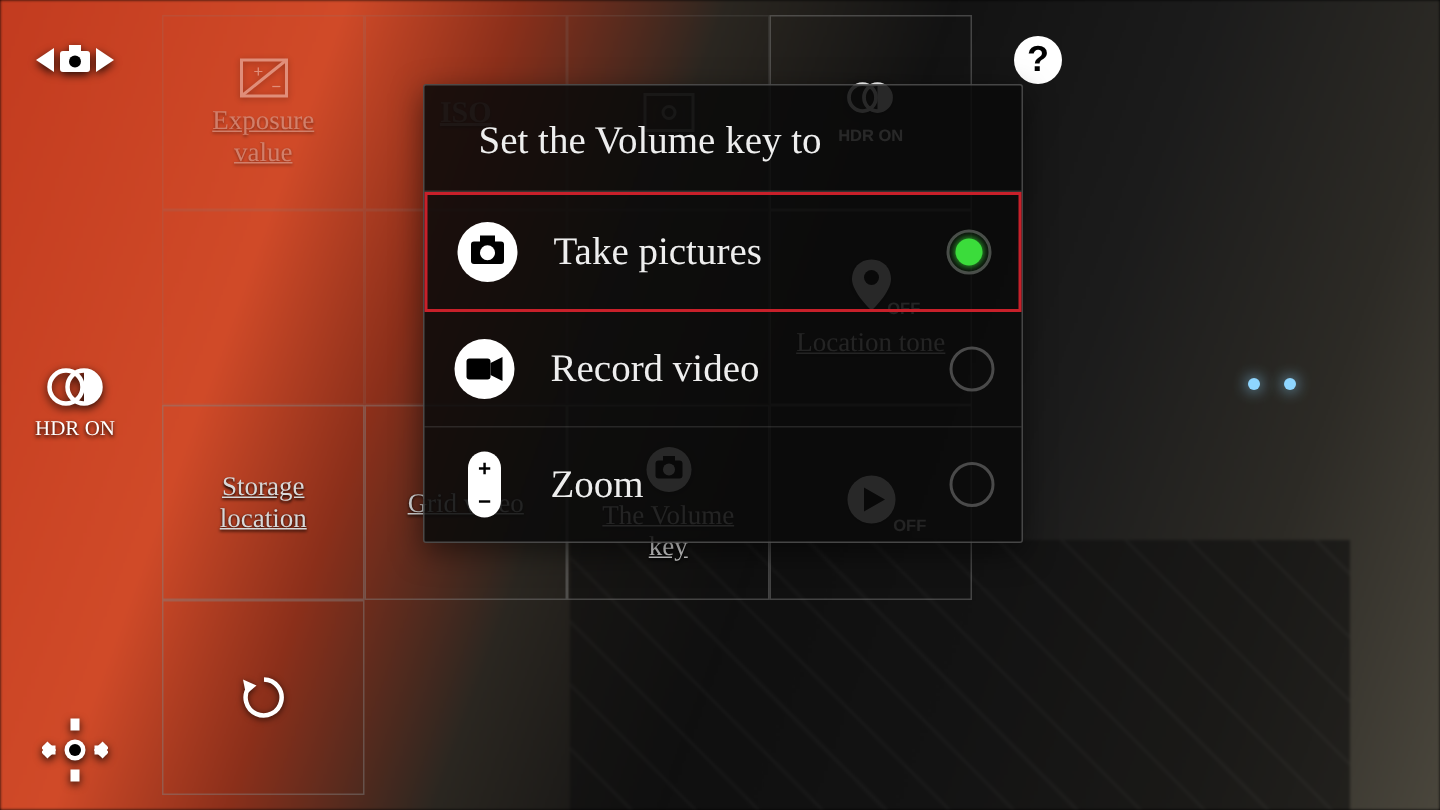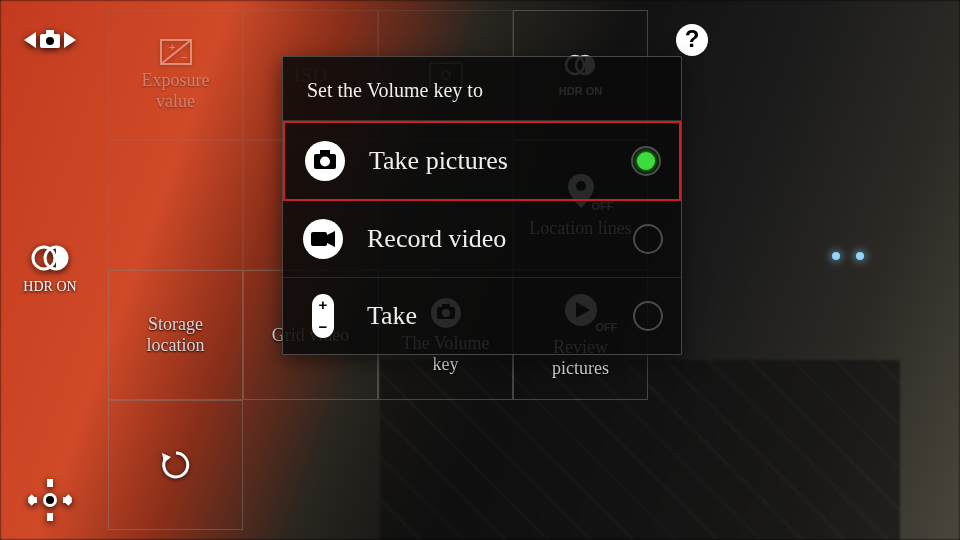--- a/index.html
+++ b/index.html
@@ -32,33 +32,33 @@
   
   .grid {
     position:absolute; top:10px; left:108px; width:540px; height:520px;
     display:grid; grid-template-columns: repeat(4, 1fr); grid-template-rows: repeat(4, 1fr);
   }
   .cell {
     border:1px solid rgba(130,130,130,.45);
     display:flex; flex-direction:column; align-items:center; justify-content:center;
     color:#d8d8d8; text-align:center; padding:6px; gap:4px;
   }
-  .cell .clabel { font-size:18px; line-height:1.15; text-shadow:0 1px 2px #000; }
+  .cell .clabel { font-size:18px; line-height:1.15; text-shadow:0 1px 2px #000;text-decoration:underline; }
   .dim { opacity:.38; }
   .cell svg { filter: drop-shadow(0 1px 2px rgba(0,0,0,.7)); }
 
   
   .dialog {
     position:absolute; top:56px; left:282px; width:400px;
     background: rgba(10,10,10,.88); border:1px solid rgba(160,160,160,.4);
     border-radius:2px;
     box-shadow: 0 6px 20px rgba(0,0,0,.5);
     color:#eee;
   }
-  .dialog .title { font-size:20px; padding:22px 24px 18px; border-bottom:1px solid rgba(120,120,120,.35); }
+  .dialog .title { font-size:26px; padding:22px 36px 18px; border-bottom:1px solid rgba(120,120,120,.35); }
   .opt {
     display:flex; align-items:center; gap:22px; padding:16px 18px;
     border-bottom:1px solid rgba(120,120,120,.25);
   }
   .opt:last-child{ border-bottom:none; }
   .opt.selected { border:2px solid #c8202a; margin:0px; }
   .opt .olabel { font-size:26px; flex:1; }
   .opt .iconwrap { width:44px; height:44px; display:flex; align-items:center; justify-content:center; }
   .radio { width:30px; height:30px; border-radius:50%; border:2px solid #4a4a4a; display:flex; align-items:center; justify-content:center; }
   .radio.on::after{ content:""; width:18px; height:18px; border-radius:50%; background:#3bdc3b; box-shadow:0 0 6px #3bdc3b; }
@@ -150,21 +150,21 @@
   <div class="cell dim"></div>
 
   <div class="cell">
     <div style="position:relative">
       <svg width="34" height="38" viewBox="0 0 34 38">
           <path d="M17 2 C9 2 4 8 4 15 C4 24 17 36 17 36 C17 36 30 24 30 15 C30 8 25 2 17 2 Z" fill="#fff"></path>
           <circle cx="17" cy="14" r="5" fill="#000"></circle>
         </svg>
       <span style="position:absolute;right:-16px;bottom:2px;font-size:11px;font-family:Arial;font-weight:bold">OFF</span>
     </div>
-    <div class="clabel">Location lines</div>
+    <div class="clabel">Location tone</div>
   </div>
   <div class="cell">
     <div class="clabel">Storage<br>location</div>
   </div>
   <div class="cell">
     <div class="clabel">Grid video</div>
   </div>
 
   <div class="cell">
     <svg width="42" height="34" viewBox="0 0 42 34">
@@ -176,21 +176,20 @@
     <div class="clabel">The Volume<br>key</div>
   </div>
   <div class="cell">
     <div style="position:relative">
       <svg width="38" height="38" viewBox="0 0 38 38">
           <circle cx="19" cy="19" r="16" fill="#fff"></circle>
           <polygon points="14,11 28,19 14,27" fill="#000"></polygon>
         </svg>
       <span style="position:absolute;right:-18px;bottom:0;font-size:11px;font-family:Arial;font-weight:bold">OFF</span>
     </div>
-    <div class="clabel">Review<br>pictures</div>
   </div>
   <div class="cell">
     <svg width="36" height="36" viewBox="0 0 36 36">
         <path d="M18 6 A12 12 0 1 1 8 11" fill="none" stroke="#fff" stroke-width="3"></path>
         <polygon points="4,6 13,10 6,16" fill="#fff"></polygon>
       </svg>
   </div>
   <div class="cell" style="border:none"></div>
 </div>
 
@@ -223,16 +222,16 @@
   </div>
 
   <div class="opt">
     <div class="iconwrap">
       <svg width="26" height="48" viewBox="0 0 26 48">
           <rect x="2" y="2" width="22" height="44" rx="11" fill="#fff"></rect>
           <text x="13" y="18" text-anchor="middle" font-size="15" font-family="Arial" fill="#000" font-weight="bold">+</text>
           <text x="13" y="40" text-anchor="middle" font-size="15" font-family="Arial" fill="#000" font-weight="bold">−</text>
         </svg>
     </div>
-    <div class="olabel">Take</div>
+    <div class="olabel">Zoom</div>
     <div class="radio"></div>
   </div>
 </div>
 
 </body></html>

